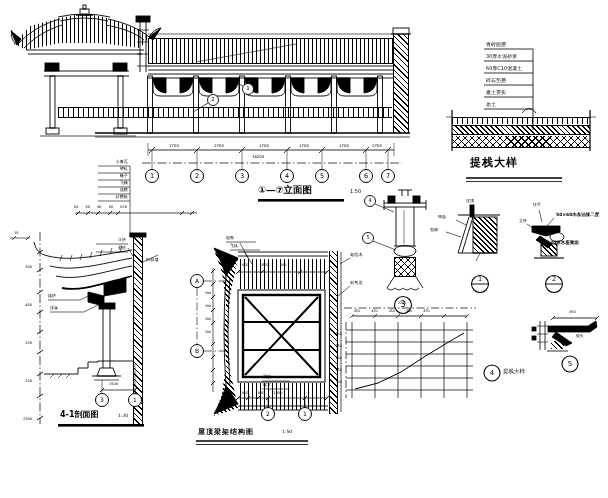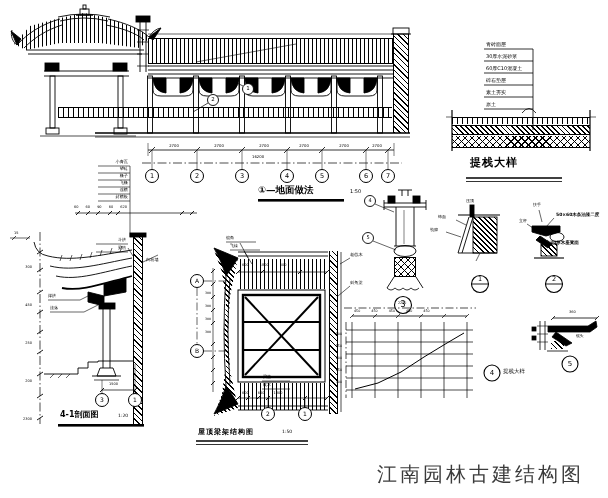--- a/index.html
+++ b/index.html
@@ -379,21 +379,21 @@
       <line x1="537" y1="326" x2="548" y2="326" stroke-width="0.6"></line>
         <line x1="537" y1="334" x2="548" y2="334" stroke-width="0.6"></line>
       <line x1="537" y1="342" x2="548" y2="342" stroke-width="0.6"></line>
       <rect x="532" y="327" width="4" height="4" fill="#000"></rect>
         <rect x="532" y="336" width="4" height="4" fill="#000"></rect>
       <line x1="547" y1="351" x2="568" y2="351"></line>
       <circle cx="570" cy="364" r="8" stroke-width="1.1"></circle>
     </g>
   </svg>
 
-  <div class="t" style="left:258px;top:185px;font-size:9.5px;font-weight:bold">①—地面做法</div>
+  <div class="t" style="left:258px;top:185px;font-size:9.5px;font-weight:bold">①—⑦立面图</div>
   <div class="t" style="left:350px;top:189px;font-size:5px">1:50</div>
   <div class="t c" style="left:146px;top:173px;width:12px;font-size:6.5px">1</div>
   <div class="t c" style="left:191px;top:173px;width:12px;font-size:6.5px">2</div>
   <div class="t c" style="left:236px;top:173px;width:12px;font-size:6.5px">3</div>
   <div class="t c" style="left:281px;top:173px;width:12px;font-size:6.5px">4</div>
   <div class="t c" style="left:316px;top:173px;width:12px;font-size:6.5px">5</div>
   <div class="t c" style="left:360px;top:173px;width:12px;font-size:6.5px">6</div>
   <div class="t c" style="left:382px;top:173px;width:12px;font-size:6.5px">7</div>
   <div class="t c" style="left:156px;top:144px;width:36px;font-size:3.8px">2700</div>
   <div class="t c" style="left:201px;top:144px;width:36px;font-size:3.8px">2700</div>
@@ -478,14 +478,13 @@
 200
 250
 300</div>
   <div class="t c" style="left:485px;top:370px;width:14px;font-size:7px">4</div>
   <div class="t" style="left:503px;top:369px;font-size:5.5px">提栈大样</div>
 
   <div class="t" style="left:569px;top:311px;font-size:3.5px">360</div>
   <div class="t" style="left:576px;top:334px;font-size:3.8px">戗头</div>
   <div class="t c" style="left:563px;top:361px;width:14px;font-size:7px">5</div>
 
-  <div id="page-title" class="t" style="left:377px;top:464px;font-size:20px;letter-spacing:3px;color:#3b3b3b">江南园林古建结构图</div>
 </div>
 
 </body></html>

